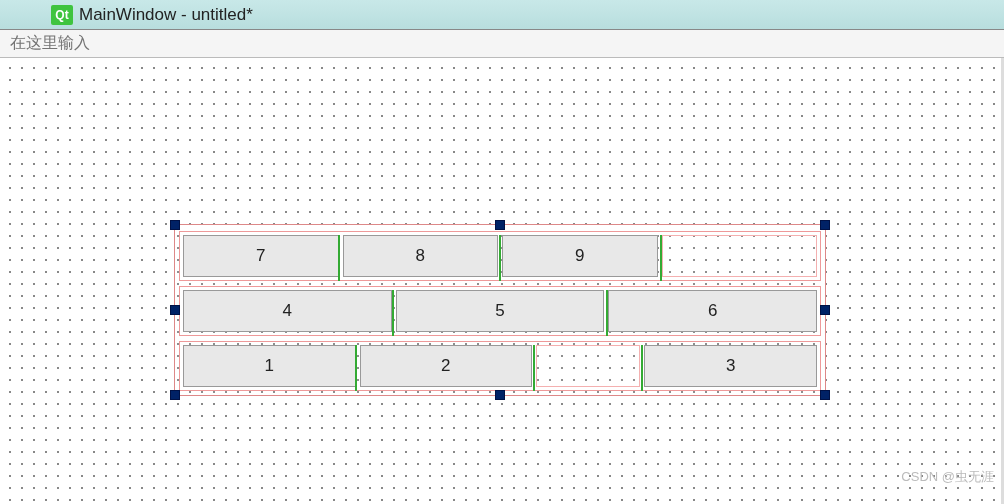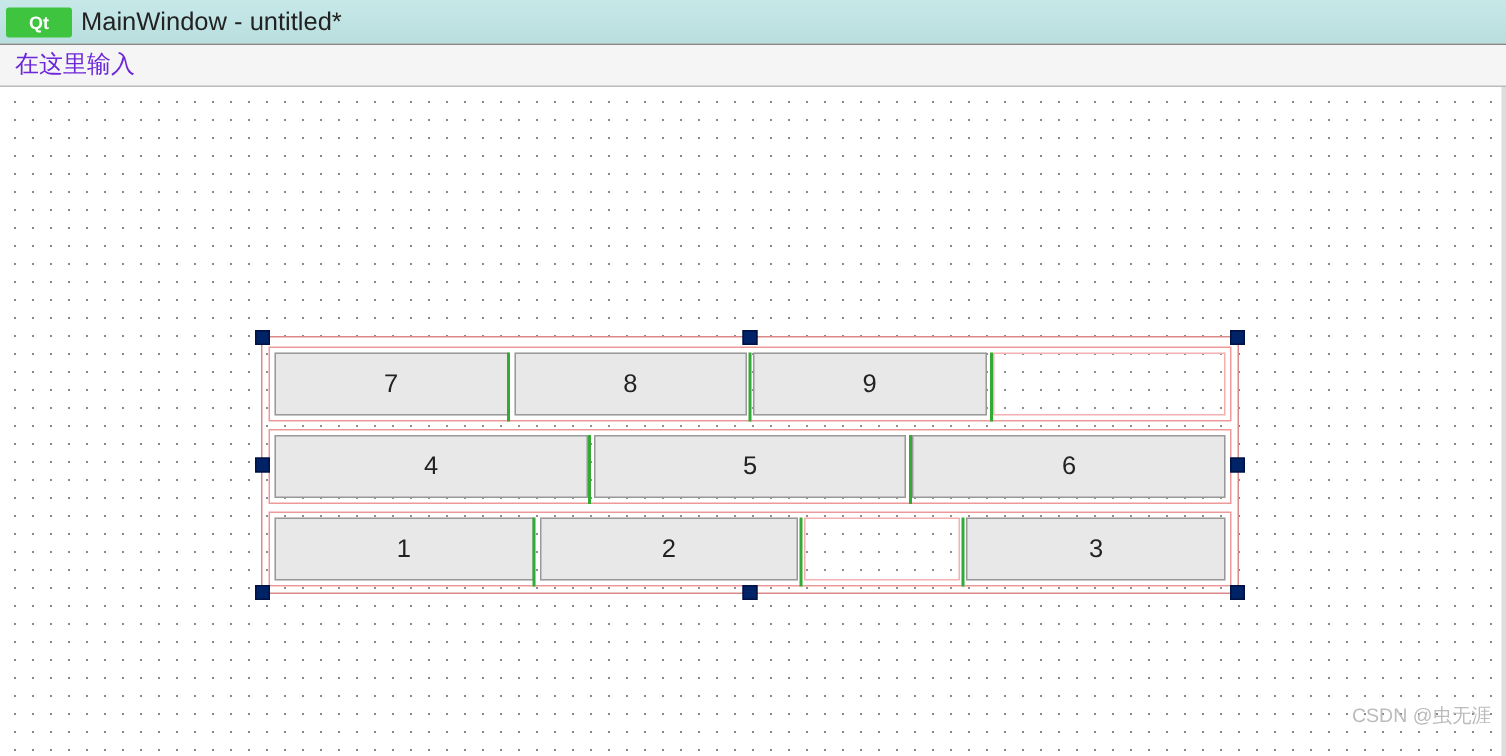--- a/index.html
+++ b/index.html
@@ -15,41 +15,42 @@
       height: 30px;
       background: linear-gradient(#c8e8e8, #b8dede);
       border-bottom: 1px solid #888;
       display: flex;
       align-items: center;
       padding-left: 4px;
       font-size: 17px;
       color: #222;
     }
     .qt-logo {
-      width: 44px;
+      width: 22px;
       height: 20px;
       background: #3fc43f;
       color: #fff;
       font-size: 12px;
       font-weight: bold;
       display: flex;
       align-items: center;
       justify-content: center;
       border-radius: 2px;
       margin-right: 6px;
+      margin-left: 47px;
     }
     .menubar {
       height: 28px;
       background: #f5f5f5;
       border-bottom: 1px solid #bbb;
       display: flex;
       align-items: center;
       padding-left: 10px;
       font-size: 16px;
-      color: #6d28d9;
+      color: #737373;
     }
     .canvas {
       position: relative;
       width: 1004px;
       height: 446px;
       background: #fff;
       background-image: radial-gradient(circle, #888 1px, transparent 1px);
       background-size: 12px 12px;
       background-position: 4px 4px;
     }

